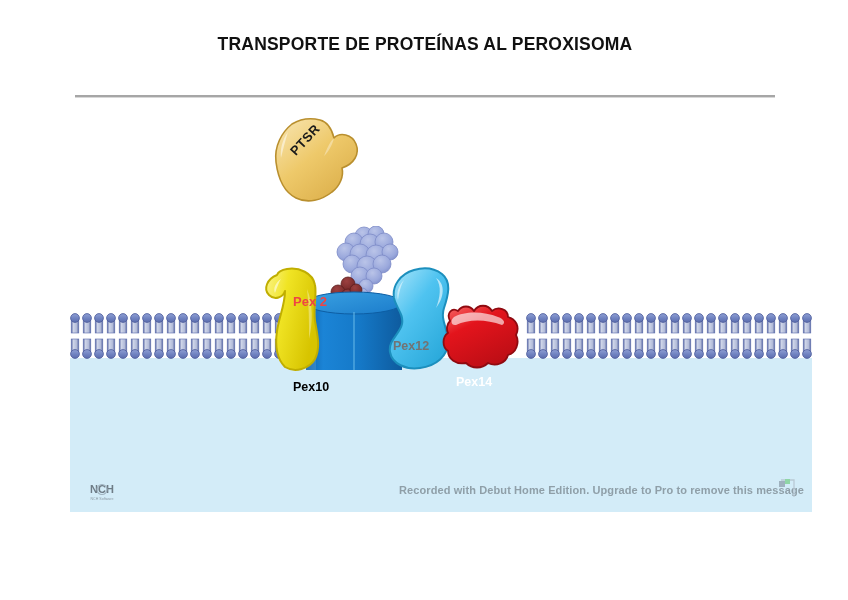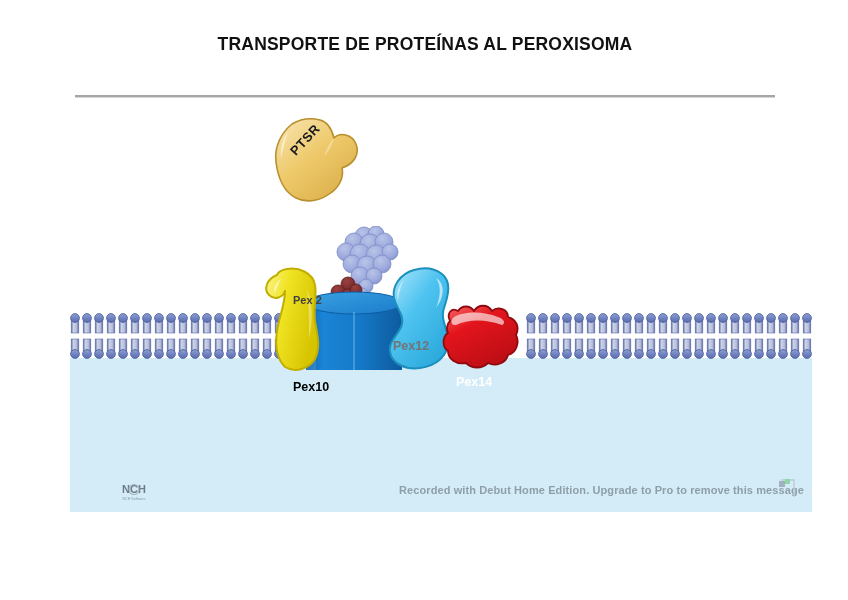--- a/index.html
+++ b/index.html
@@ -128,22 +128,22 @@
   #pex2-wrap {
     position: absolute;
     left: 259px;
     top: 265px;
     width: 80px;
     height: 108px;
   }
   #pex2-label {
     left: 282px;
     top: 294px;
-    font-size: 11px;
-    color: #404040;
+    font-size: 13px;
+    color: #ef4444;
     padding-left: 11px;
   }
 
   #pex12-wrap {
     position: absolute;
     left: 378px;
     top: 266px;
     width: 90px;
     height: 106px;
   }
@@ -188,21 +188,20 @@
     width: 18px;
     height: 20px;
   }
 
   #nch-logo {
     position: absolute;
     left: 84px;
     top: 480px;
     width: 36px;
     height: 24px;
-    margin-left: 32px;
   }
 </style>
 </head>
 <body>
 
 <div id="slide">
 
   <div id="slide-title">TRANSPORTE DE PROTEÍNAS AL PEROXISOMA</div>
   <div id="title-rule"></div>
 

